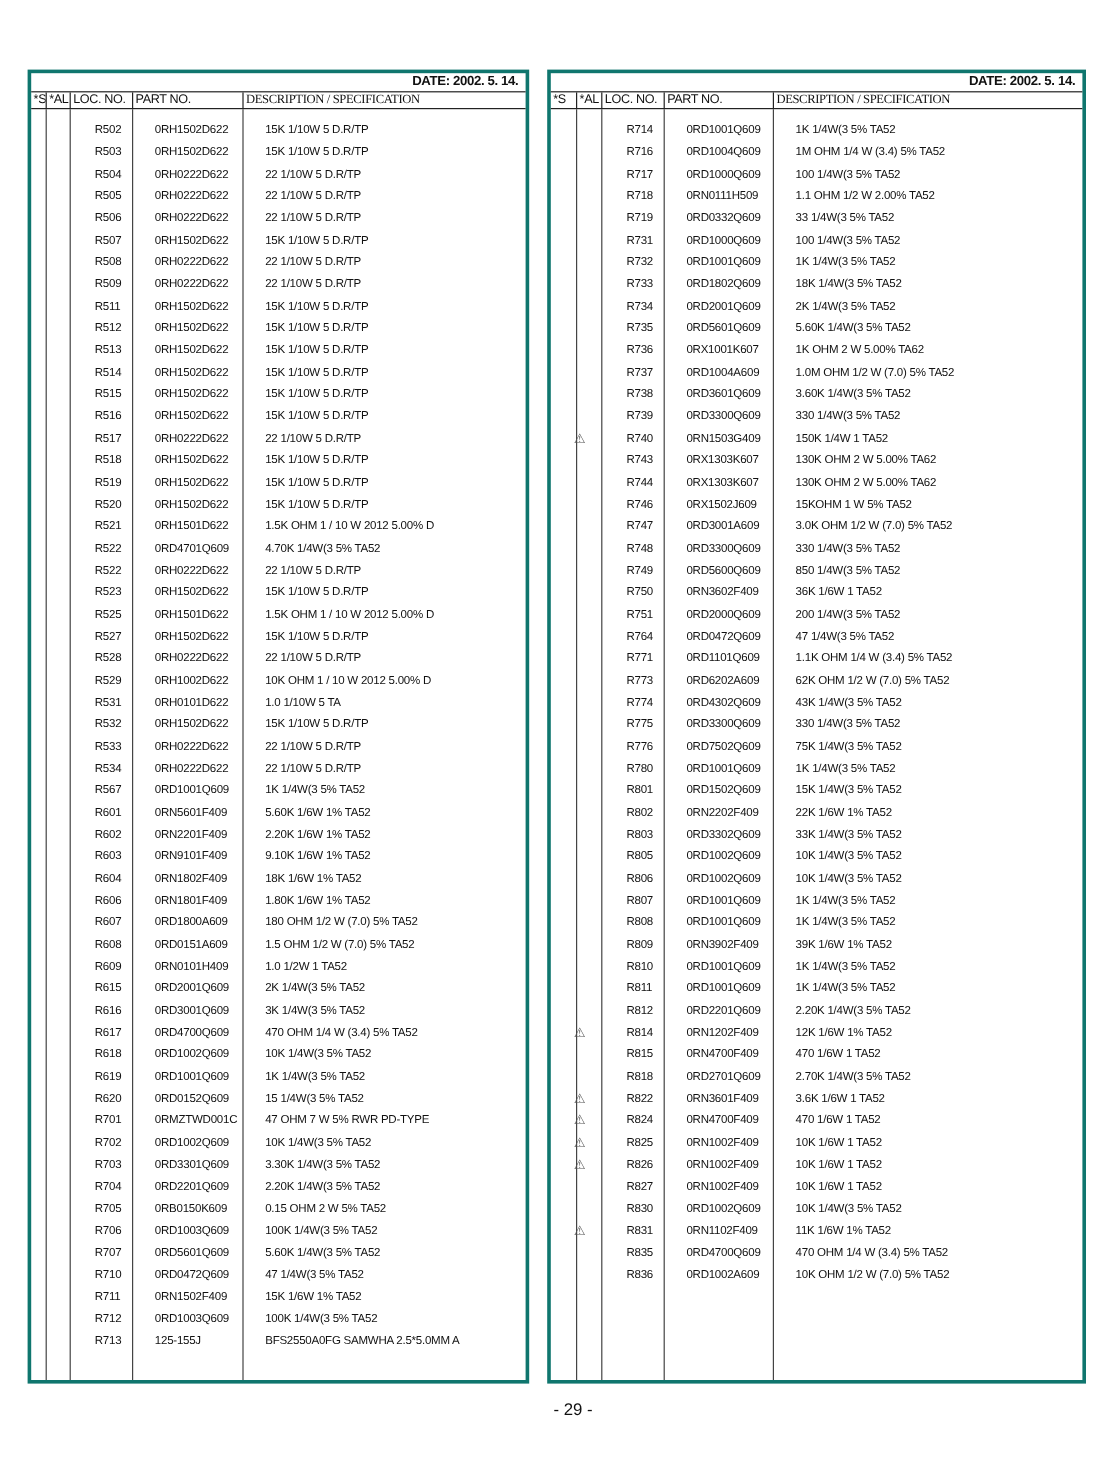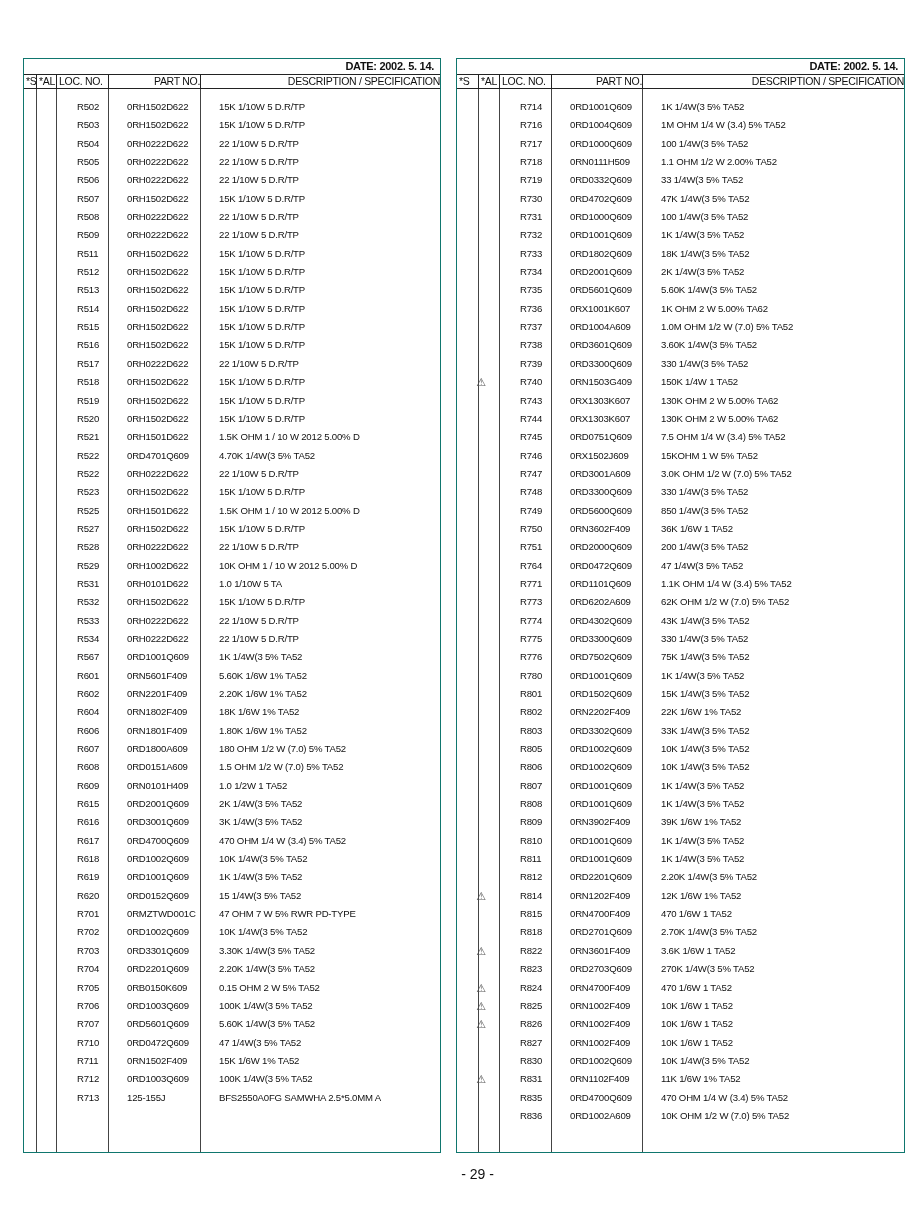--- a/index.html
+++ b/index.html
@@ -1,27 +1,27 @@
 <!DOCTYPE html>
 <html><head>
 <meta charset="utf-8">
 <style>
   html, body { margin:0; padding:0; background:#ffffff; }
   body { width:915px; height:1224px; position:relative; font-family:"Liberation Sans", sans-serif; color:#111; overflow:hidden; }
-  .tbl { position:absolute; top:58px; border:1px solid #0f766e; box-sizing:border-box; }
+  .tbl { position:absolute; top:58px; border:3px solid #0f766e; box-sizing:border-box; }
   .tbl.left { left:23px; width:418px; height:1095px; }
   .tbl.right { left:456px; width:449px; height:1095px; }
   .topbar { height:15px; border-bottom:1px solid #222; position:relative; }
   .date { position:absolute; right:6px; top:1px; font-size:11px; font-weight:bold; letter-spacing:-0.3px; }
   .hdr { display:flex; height:13px; border-bottom:1px solid #222; font-size:10.5px; line-height:13px; letter-spacing:-0.3px; }
   .hdr div { border-right:1px solid #222; box-sizing:border-box; padding-left:2px; white-space:nowrap; overflow:hidden; }
-  .hdr div:last-child { border-right:none; }
+  .hdr div:last-child { border-right:none;font-family:Liberation Serif, serif; }
   .c-s { width:13px; } .c-al { width:20px; } .c-loc { width:52px; } .c-part { width:92px; } .c-desc { flex:1; }
   .right .c-s { width:22px; } .right .c-al { width:21px; } .right .c-loc { width:52px; } .right .c-part { width:91px; }
-  .hdr .c-part, .hdr .c-desc { text-align:right; }
+  .hdr .c-part, .hdr .c-desc { text-align:left; }
   .body { position:absolute; top:30px; left:0; right:0; bottom:0; }
   .body .col-lines { position:absolute; inset:0; display:flex; pointer-events:none; }
   .body .col-lines div { border-right:1px solid #444; box-sizing:border-box; height:100%; }
   .body .col-lines div:last-child { border-right:none; }
   .rows { position:absolute; top:9px; left:13px; right:0; }
   .row { display:flex; height:18.35px; font-size:9.6px; line-height:18.35px; letter-spacing:-0.2px; }
   .row div { box-sizing:border-box; white-space:nowrap; overflow:hidden; }
   .row .c-loc { padding-left:7px; } .row .c-part { padding-left:5px; } .row .c-desc { padding-left:5px; }
   .row .c-s { text-align:center; font-size:11px; color:#555; }
   .pagenum { position:absolute; top:1166px; left:0; width:915px; text-align:center; font-size:14px;margin-left:20px; }
@@ -276,20 +276,27 @@
         <div class="row">
           <div class="c-s"></div>
           <div class="c-al"></div>
           <div class="c-loc">R602</div>
           <div class="c-part">0RN2201F409</div>
           <div class="c-desc">2.20K 1/6W 1% TA52</div>
         </div>
         <div class="row">
           <div class="c-s"></div>
           <div class="c-al"></div>
+          <div class="c-loc">R603</div>
+          <div class="c-part">0RN9101F409</div>
+          <div class="c-desc">9.10K 1/6W 1% TA52</div>
+        </div>
+        <div class="row">
+          <div class="c-s"></div>
+          <div class="c-al"></div>
           <div class="c-loc">R604</div>
           <div class="c-part">0RN1802F409</div>
           <div class="c-desc">18K 1/6W 1% TA52</div>
         </div>
         <div class="row">
           <div class="c-s"></div>
           <div class="c-al"></div>
           <div class="c-loc">R606</div>
           <div class="c-part">0RN1801F409</div>
           <div class="c-desc">1.80K 1/6W 1% TA52</div>
@@ -489,27 +496,20 @@
         <div class="row">
           <div class="c-s"></div>
           <div class="c-al"></div>
           <div class="c-loc">R719</div>
           <div class="c-part">0RD0332Q609</div>
           <div class="c-desc">33 1/4W(3 5% TA52</div>
         </div>
         <div class="row">
           <div class="c-s"></div>
           <div class="c-al"></div>
-          <div class="c-loc">R730</div>
-          <div class="c-part">0RD4702Q609</div>
-          <div class="c-desc">47K 1/4W(3 5% TA52</div>
-        </div>
-        <div class="row">
-          <div class="c-s"></div>
-          <div class="c-al"></div>
           <div class="c-loc">R731</div>
           <div class="c-part">0RD1000Q609</div>
           <div class="c-desc">100 1/4W(3 5% TA52</div>
         </div>
         <div class="row">
           <div class="c-s"></div>
           <div class="c-al"></div>
           <div class="c-loc">R732</div>
           <div class="c-part">0RD1001Q609</div>
           <div class="c-desc">1K 1/4W(3 5% TA52</div>
@@ -580,27 +580,20 @@
         <div class="row">
           <div class="c-s"></div>
           <div class="c-al"></div>
           <div class="c-loc">R744</div>
           <div class="c-part">0RX1303K607</div>
           <div class="c-desc">130K OHM 2 W 5.00% TA62</div>
         </div>
         <div class="row">
           <div class="c-s"></div>
           <div class="c-al"></div>
-          <div class="c-loc">R745</div>
-          <div class="c-part">0RD0751Q609</div>
-          <div class="c-desc">7.5 OHM 1/4 W (3.4) 5% TA52</div>
-        </div>
-        <div class="row">
-          <div class="c-s"></div>
-          <div class="c-al"></div>
           <div class="c-loc">R746</div>
           <div class="c-part">0RX1502J609</div>
           <div class="c-desc">15KOHM 1 W 5% TA52</div>
         </div>
         <div class="row">
           <div class="c-s"></div>
           <div class="c-al"></div>
           <div class="c-loc">R747</div>
           <div class="c-part">0RD3001A609</div>
           <div class="c-desc">3.0K OHM 1/2 W (7.0) 5% TA52</div>
@@ -779,27 +772,20 @@
           <div class="c-loc">R818</div>
           <div class="c-part">0RD2701Q609</div>
           <div class="c-desc">2.70K 1/4W(3 5% TA52</div>
         </div>
         <div class="row">
           <div class="c-s">⚠</div>
           <div class="c-al"></div>
           <div class="c-loc">R822</div>
           <div class="c-part">0RN3601F409</div>
           <div class="c-desc">3.6K 1/6W 1 TA52</div>
-        </div>
-        <div class="row">
-          <div class="c-s"></div>
-          <div class="c-al"></div>
-          <div class="c-loc">R823</div>
-          <div class="c-part">0RD2703Q609</div>
-          <div class="c-desc">270K 1/4W(3 5% TA52</div>
         </div>
         <div class="row">
           <div class="c-s">⚠</div>
           <div class="c-al"></div>
           <div class="c-loc">R824</div>
           <div class="c-part">0RN4700F409</div>
           <div class="c-desc">470  1/6W  1  TA52</div>
         </div>
         <div class="row">
           <div class="c-s">⚠</div>

